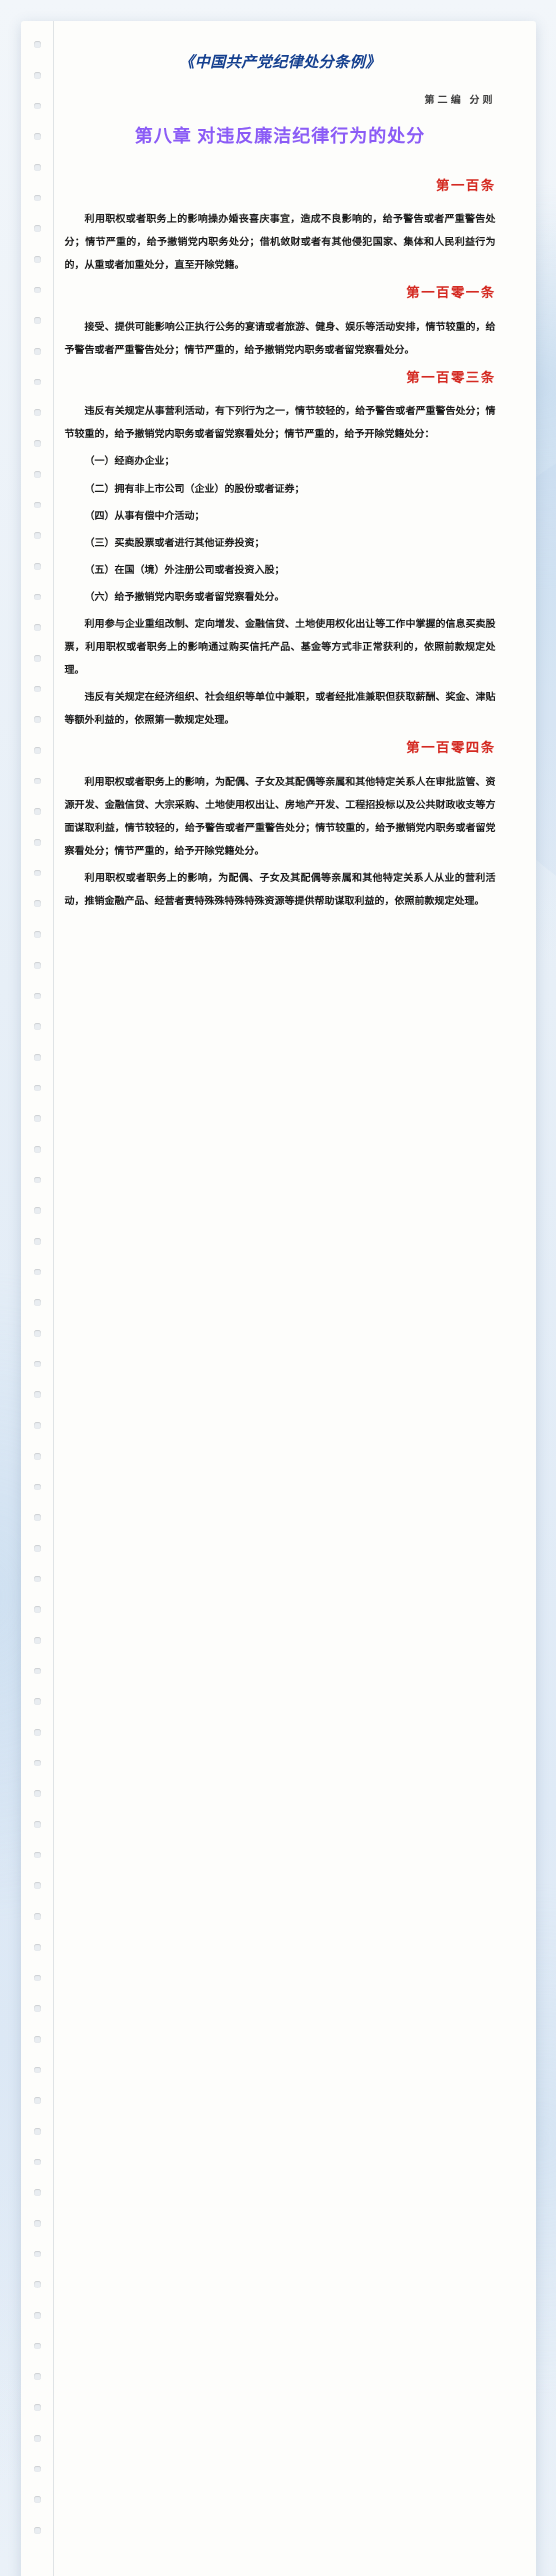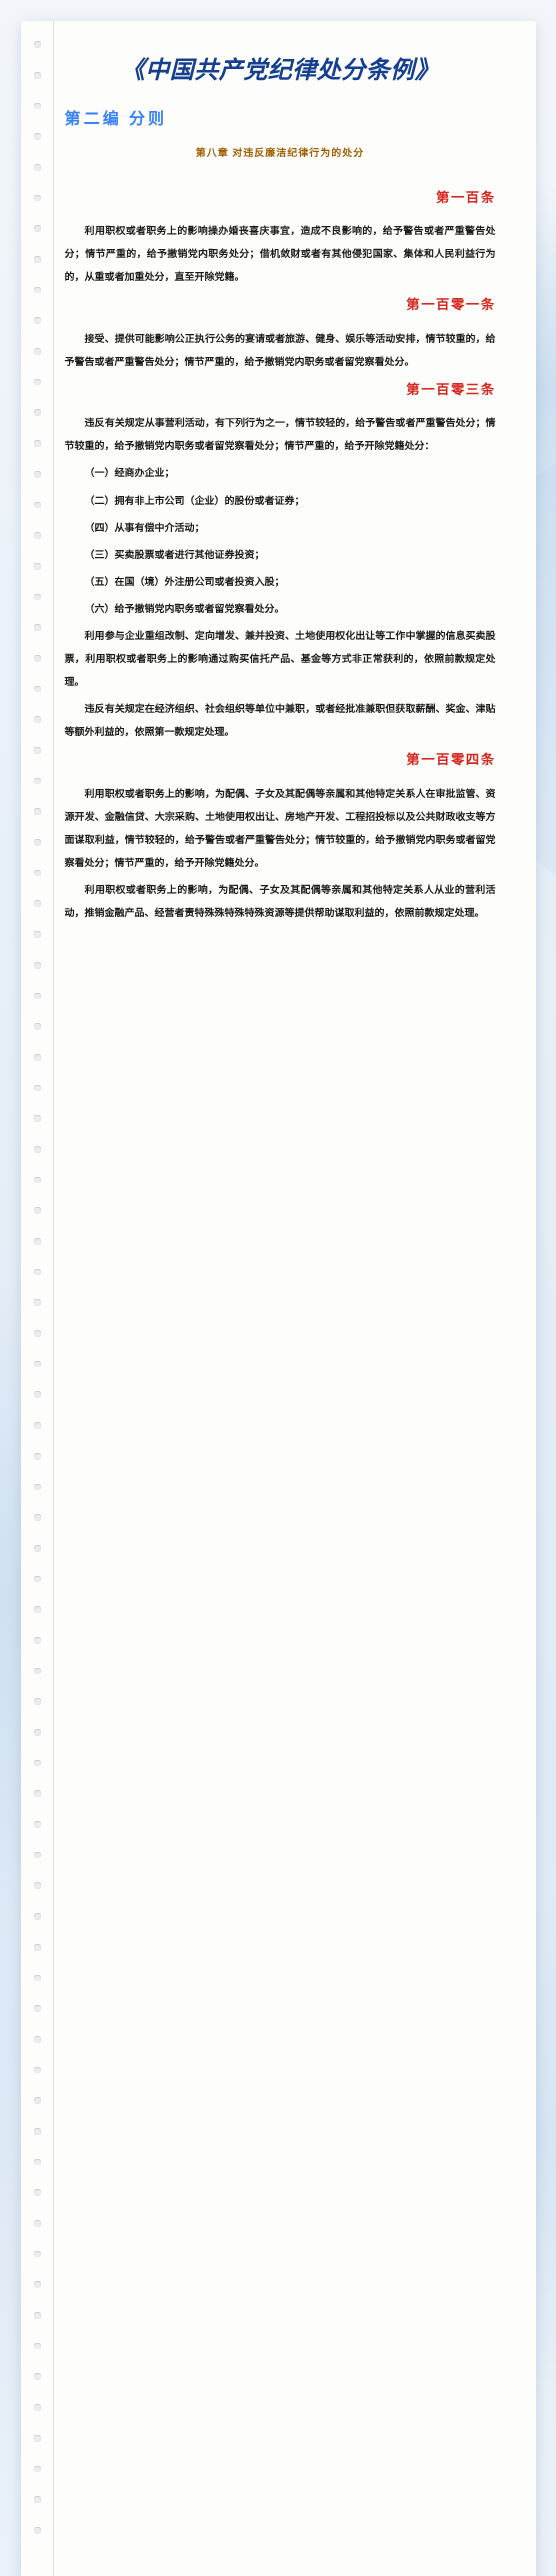--- a/index.html
+++ b/index.html
@@ -92,40 +92,40 @@
     width: 0.5px;
     background: rgba(210,215,220,.7);
   }
 
   
   .doc-title {
     text-align: center;
     font-family: "Liberation Serif", "DejaVu Serif", serif;
     font-weight: bold;
     font-style: italic;
-    font-size: 24px;
+    font-size: 15px;
     color: #15408f;
     letter-spacing: 0.5px;
     margin: 5.2px 0 20.6px 0;
   }
   .part-title {
-    text-align: left;
-    font-family: "Liberation Serif", "DejaVu Serif", serif;
-    font-weight: bold;
-    font-size: 16px;
-    color: #3b82f6;
+    text-align: right;
+    font-family: "Liberation Serif", "DejaVu Serif", serif;
+    font-weight: bold;
+    font-size: 10px;
+    color: #404040;
     letter-spacing: 3.1px;
     margin: 0 0 14.4px 0;
   }
   .chapter-title {
     text-align: center;
     font-family: "Liberation Serif", "DejaVu Serif", serif;
     font-weight: bold;
-    font-size: 10px;
-    color: #a16207;
+    font-size: 18px;
+    color: #8b5cf6;
     letter-spacing: 1px;
     margin: 8px 0 27px 0;
   }
   .article-head {
     text-align: right;
     font-family: "Liberation Serif", "DejaVu Serif", serif;
     font-weight: bold;
     font-size: 13.4px;
     color: #d42a22;
     letter-spacing: 1.5px;
@@ -267,21 +267,21 @@
 
       <section class="article-block">
         <div class="article-head">第一百零三条</div>
         <p class="para">违反有关规定从事营利活动，有下列行为之一，情节较轻的，给予警告或者严重警告处分；情节较重的，给予撤销党内职务或者留党察看处分；情节严重的，给予开除党籍处分：</p>
         <p class="para">（一）经商办企业；</p>
         <p class="para">（二）拥有非上市公司（企业）的股份或者证券；</p>
         <p class="para">（四）从事有偿中介活动；</p>
         <p class="para">（三）买卖股票或者进行其他证券投资；</p>
         <p class="para">（五）在国（境）外注册公司或者投资入股；</p>
         <p class="para">（六）给予撤销党内职务或者留党察看处分。</p>
-        <p class="para">利用参与企业重组改制、定向增发、兼并投资、土地使用权化出让等工作中掌握的信息买卖股票，利用职权或者职务上的影响通过购买信托产品、基金等方式非正常获利的，依照前款规定处理。</p>
+        <p class="para">利用参与企业重组改制、定向增发、金融信贷、土地使用权化出让等工作中掌握的信息买卖股票，利用职权或者职务上的影响通过购买信托产品、基金等方式非正常获利的，依照前款规定处理。</p>
         <p class="para">违反有关规定在经济组织、社会组织等单位中兼职，或者经批准兼职但获取薪酬、奖金、津贴等额外利益的，依照第一款规定处理。</p>
       </section>
 
       <section class="article-block">
         <div class="article-head">第一百零四条</div>
         <p class="para">利用职权或者职务上的影响，为配偶、子女及其配偶等亲属和其他特定关系人在审批监管、资源开发、金融信贷、大宗采购、土地使用权出让、房地产开发、工程招投标以及公共财政收支等方面谋取利益，情节较轻的，给予警告或者严重警告处分；情节较重的，给予撤销党内职务或者留党察看处分；情节严重的，给予开除党籍处分。</p>
         <p class="para">利用职权或者职务上的影响，为配偶、子女及其配偶等亲属和其他特定关系人从业的营利活动，推销金融产品、经营者责特殊殊特殊特殊资源等提供帮助谋取利益的，依照前款规定处理。</p>
       </section>
 
     </div>

